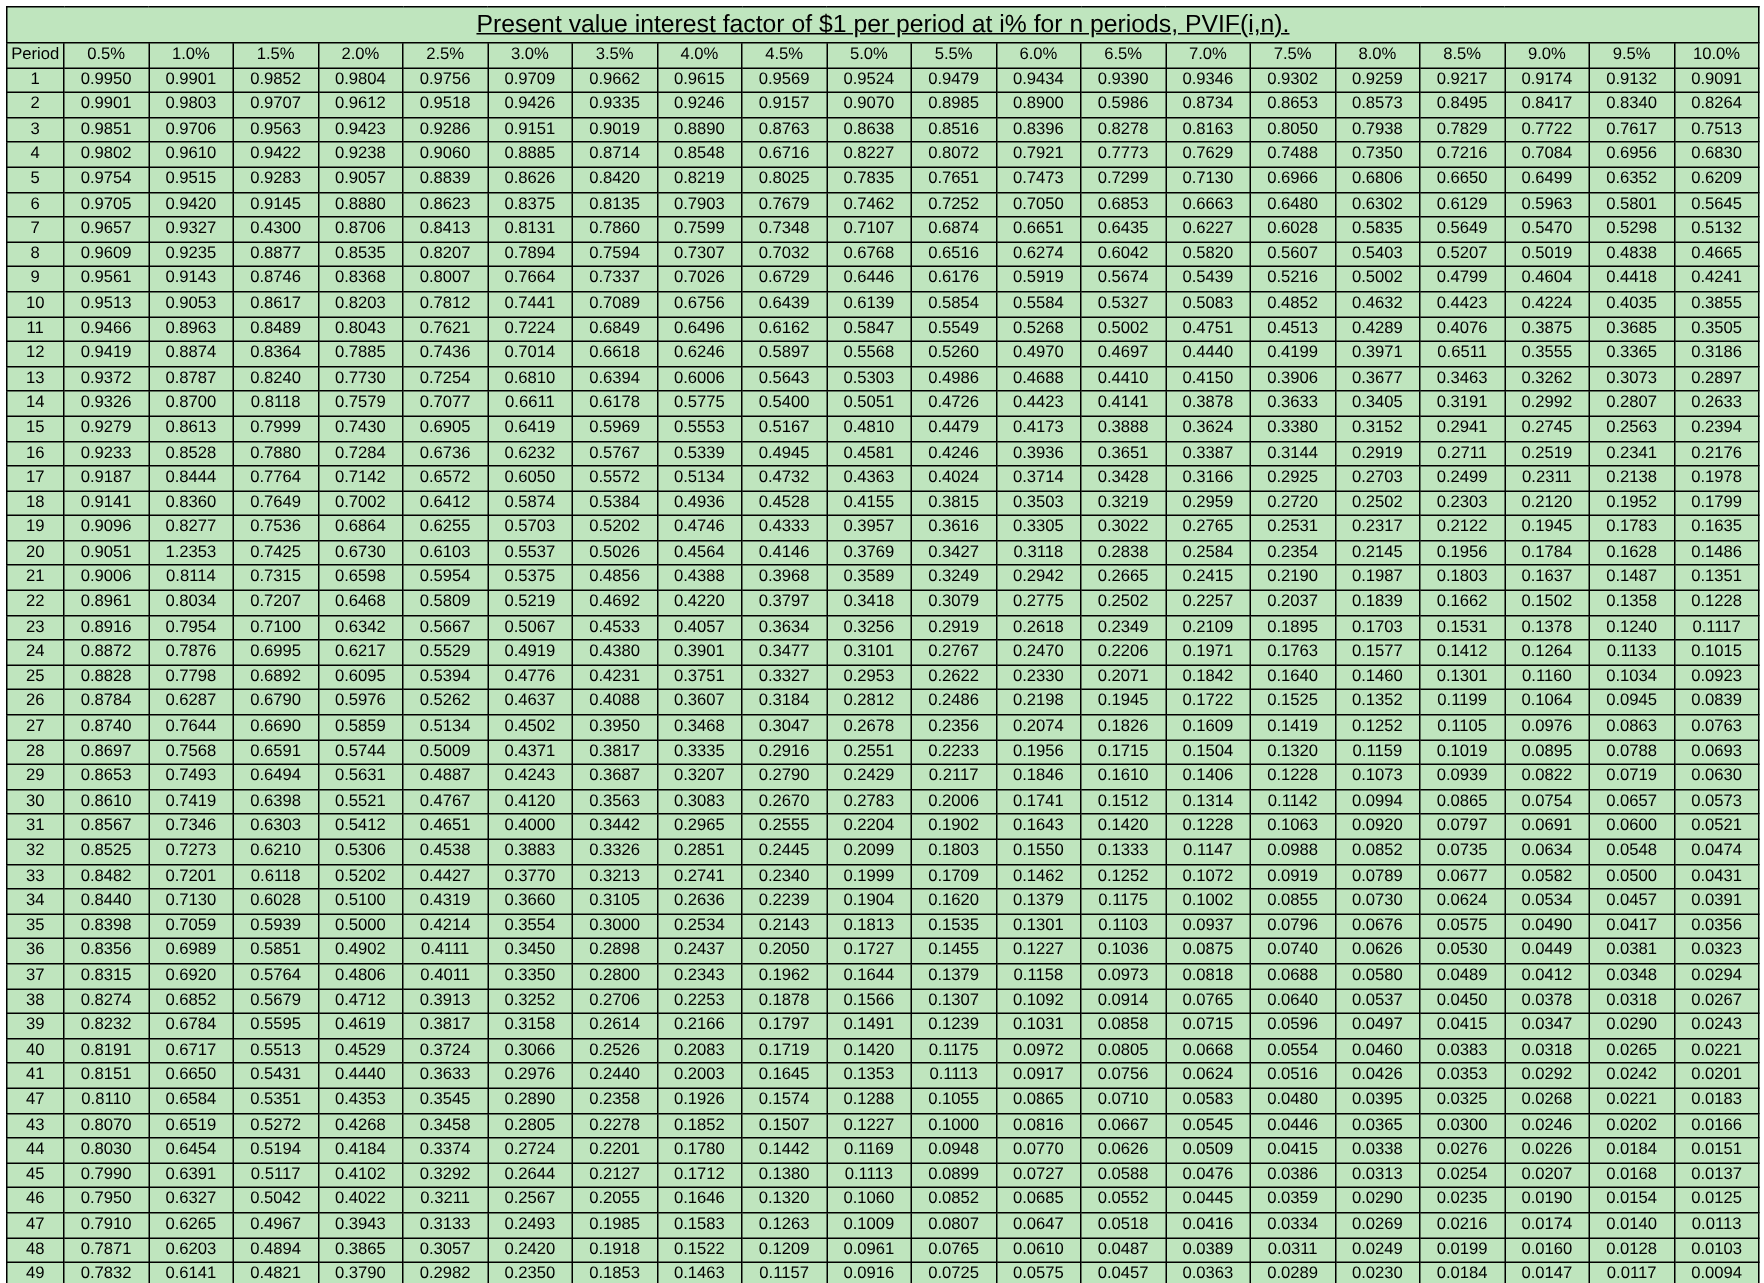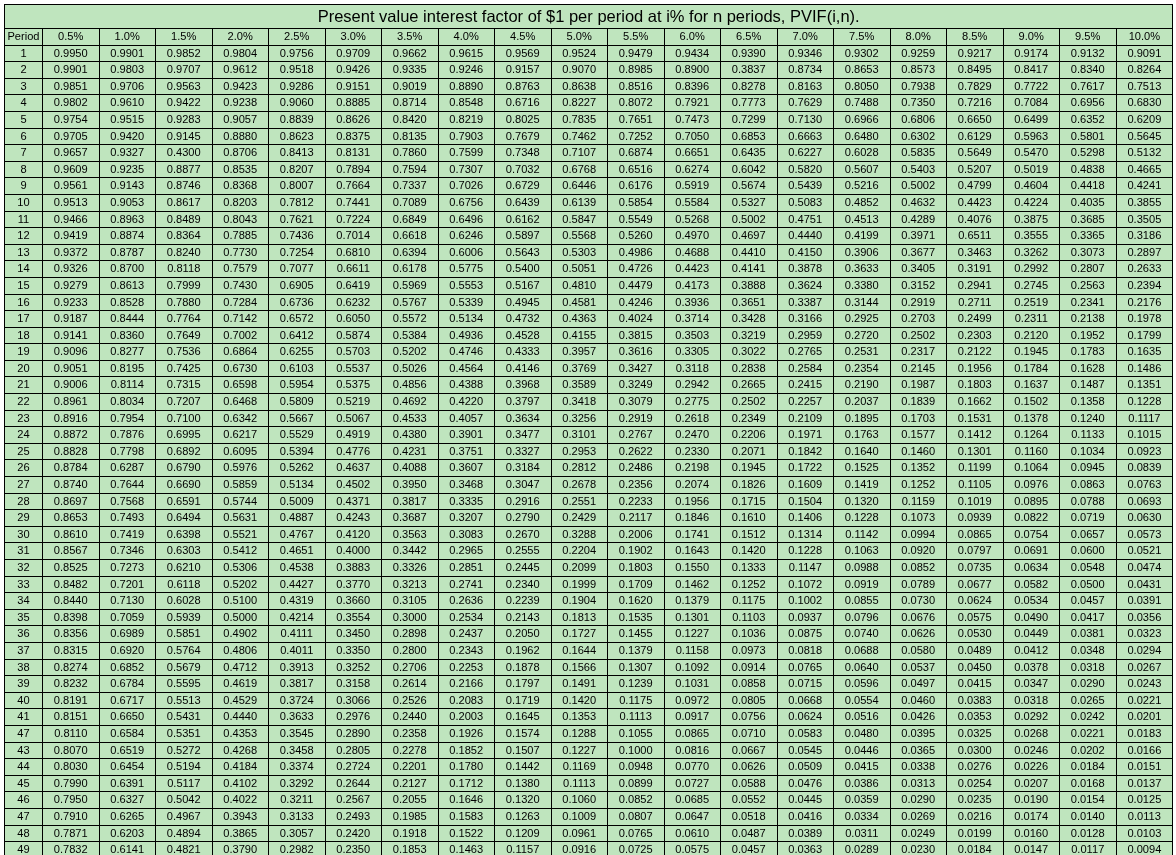--- a/index.html
+++ b/index.html
@@ -24,20 +24,21 @@
     height: 15.6px;
     line-height: 15.6px;
     color: #000;
     font-weight: normal;
     overflow: hidden;
   }
   .title-cell {
     font-size: 16.5px !important;
     height: 23px !important;
     line-height: 23px !important;
+    text-decoration: underline;
   }
   col.period-col { width: 38px; }
   col.rate-col   { width: 56.5px; }
 </style>
 </head>
 <body>
 
 <table class="pvif-table">
   <colgroup>
     <col class="period-col">
@@ -121,21 +122,21 @@
         <td>0.9707</td>
         <td>0.9612</td>
         <td>0.9518</td>
         <td>0.9426</td>
         <td>0.9335</td>
         <td>0.9246</td>
         <td>0.9157</td>
         <td>0.9070</td>
         <td>0.8985</td>
         <td>0.8900</td>
-        <td>0.3837</td>
+        <td>0.5986</td>
         <td>0.8734</td>
         <td>0.8653</td>
         <td>0.8573</td>
         <td>0.8495</td>
         <td>0.8417</td>
         <td>0.8340</td>
         <td>0.8264</td>
       </tr>
       <tr>
         <td>3</td>
@@ -524,21 +525,21 @@
         <td>0.2531</td>
         <td>0.2317</td>
         <td>0.2122</td>
         <td>0.1945</td>
         <td>0.1783</td>
         <td>0.1635</td>
       </tr>
       <tr>
         <td>20</td>
         <td>0.9051</td>
-        <td>0.8195</td>
+        <td>1.2353</td>
         <td>0.7425</td>
         <td>0.6730</td>
         <td>0.6103</td>
         <td>0.5537</td>
         <td>0.5026</td>
         <td>0.4564</td>
         <td>0.4146</td>
         <td>0.3769</td>
         <td>0.3427</td>
         <td>0.3118</td>
@@ -762,21 +763,21 @@
         <td>30</td>
         <td>0.8610</td>
         <td>0.7419</td>
         <td>0.6398</td>
         <td>0.5521</td>
         <td>0.4767</td>
         <td>0.4120</td>
         <td>0.3563</td>
         <td>0.3083</td>
         <td>0.2670</td>
-        <td>0.3288</td>
+        <td>0.2783</td>
         <td>0.2006</td>
         <td>0.1741</td>
         <td>0.1512</td>
         <td>0.1314</td>
         <td>0.1142</td>
         <td>0.0994</td>
         <td>0.0865</td>
         <td>0.0754</td>
         <td>0.0657</td>
         <td>0.0573</td>

